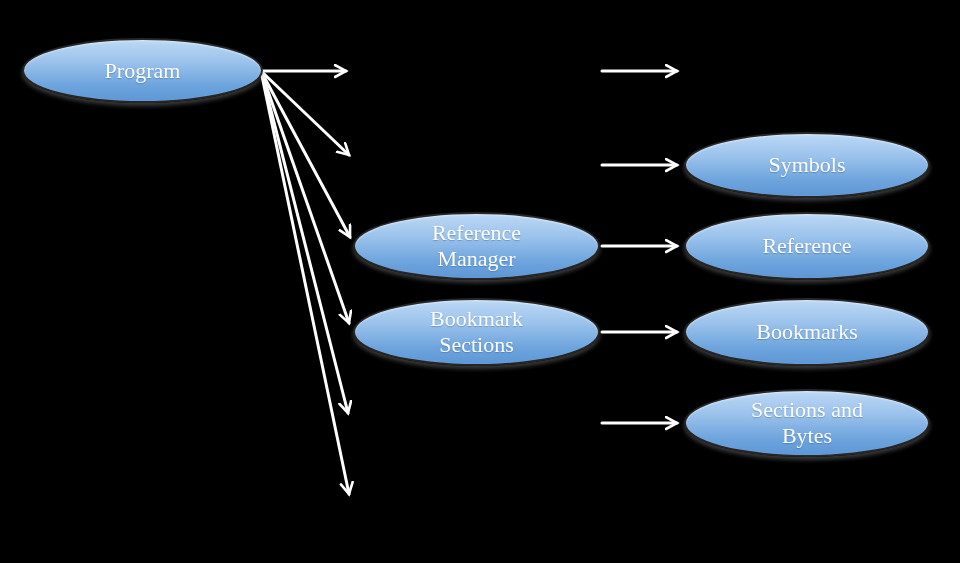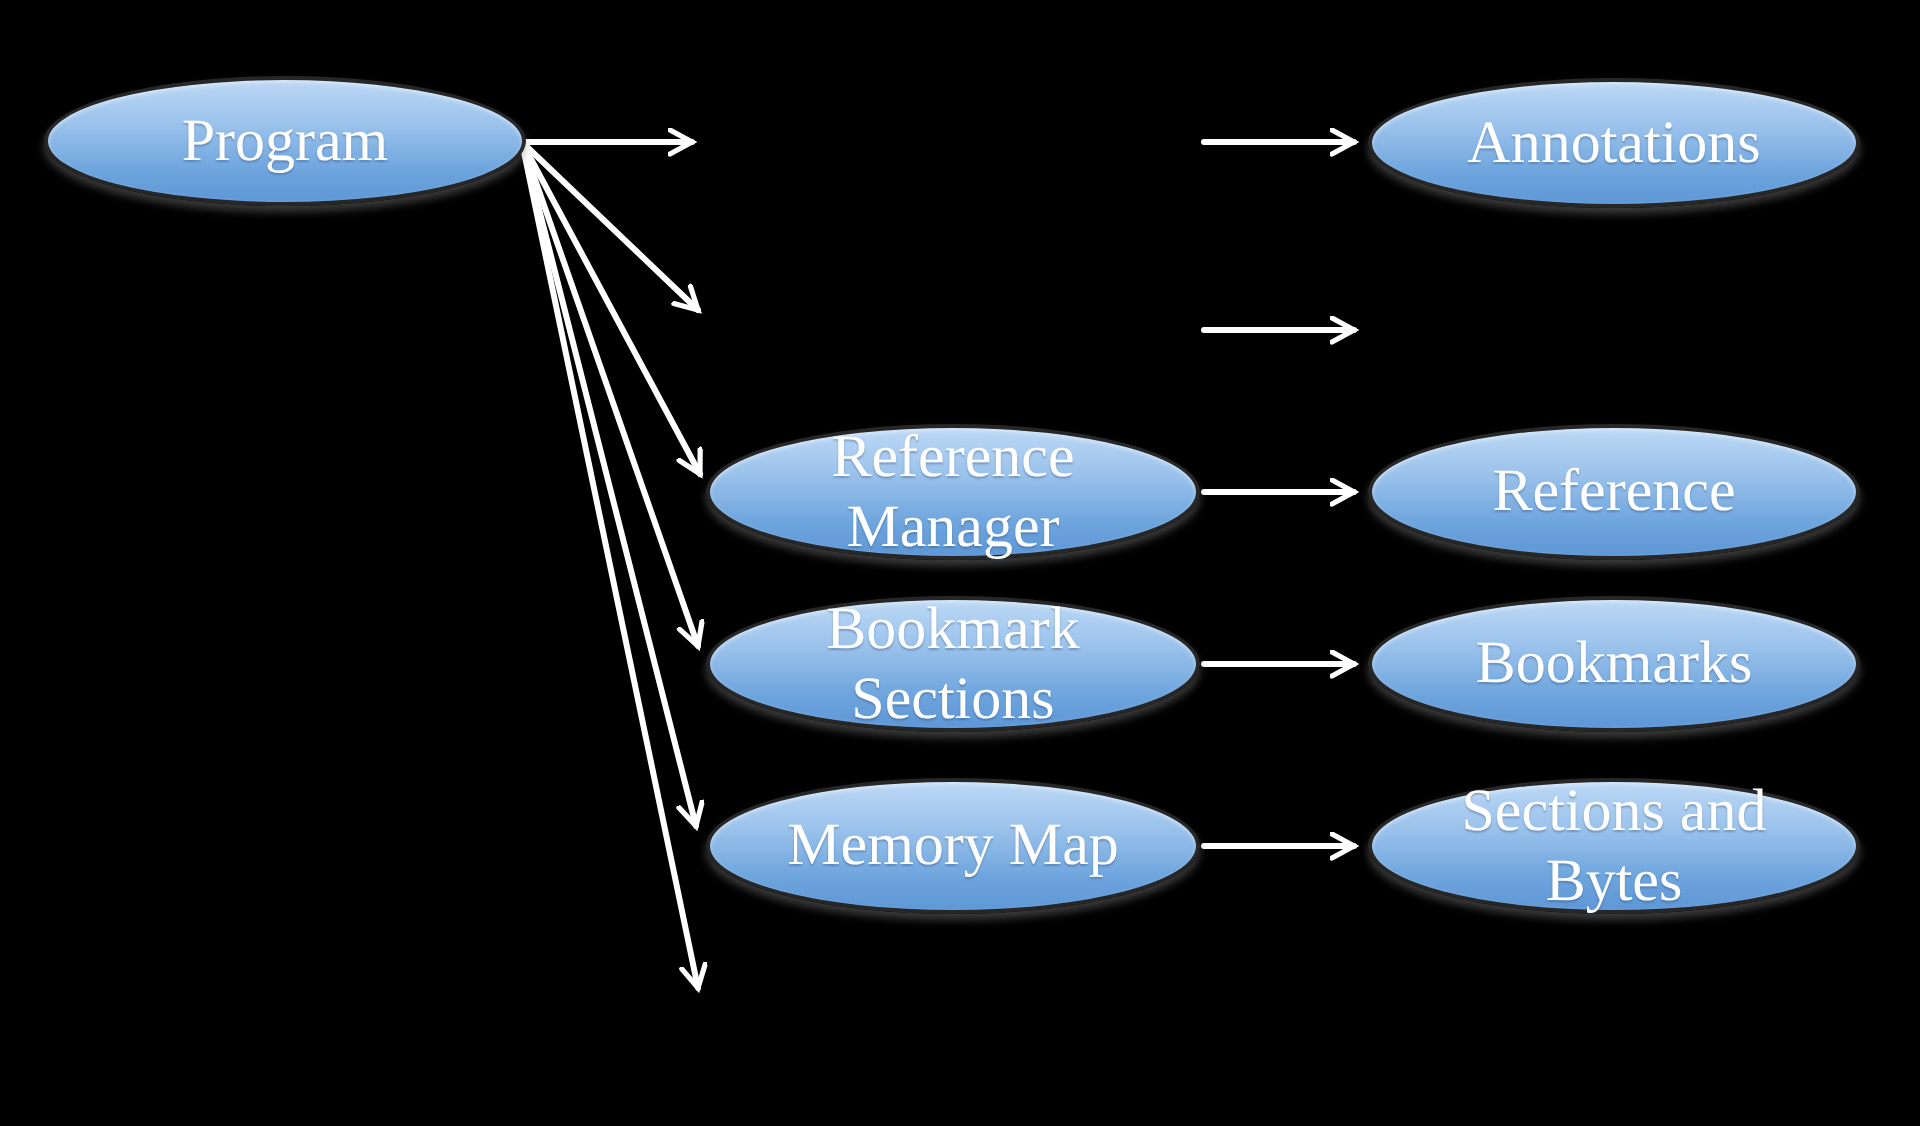--- a/index.html
+++ b/index.html
@@ -34,21 +34,21 @@
     background: linear-gradient(180deg, #bcd8f5 0%, #9cc3ec 35%, #6da4dd 75%, #5e97d6 100%);
     border: 2.5px solid #272727;
     box-shadow: 0 3px 4px rgba(130,130,130,0.45), inset 0 1px 2px rgba(255,255,255,0.5);
     display: flex;
     align-items: center;
     justify-content: center;
     box-sizing: border-box;
   }
   .node-label {
     color: #ffffff;
-    font-size: 30px;
+    font-size: 22px;
     line-height: 1.18;
     text-align: center;
     text-shadow: 0 1px 1px rgba(40,70,110,0.35);
   }
   .w150 { max-width: 150px; }
   .w165 { max-width: 165px; }
 </style>
 </head>
 <body>
 
@@ -71,44 +71,41 @@
     <line class="arrow" x1="602" y1="246" x2="677" y2="246" marker-end="url(#arrowhead)"></line>
     <line class="arrow" x1="602" y1="332" x2="677" y2="332" marker-end="url(#arrowhead)"></line>
     <line class="arrow" x1="602" y1="423" x2="677" y2="423" marker-end="url(#arrowhead)"></line>
   </svg>
 
   <div class="node" style="left:22px;  top:38px;  width:241px; height:65px;">
     <span class="node-label">Program</span>
   </div>
 
 
-  <div class="node" style="left:684px; top:39px;  width:246px; height:65px;">
-    <span class="node-label">Annotations</span>
-  </div>
 
 
+  <div class="node" style="left:684px; top:132px; width:246px; height:66px;">
+    <span class="node-label">Symbols</span>
+  </div>
 
   <div class="node" style="left:353px; top:212px; width:247px; height:68px;">
     <span class="node-label w150">Reference Manager</span>
   </div>
 
   <div class="node" style="left:684px; top:212px; width:246px; height:68px;">
     <span class="node-label">Reference</span>
   </div>
 
   <div class="node" style="left:353px; top:298px; width:247px; height:68px;">
     <span class="node-label w150">Bookmark Sections</span>
   </div>
 
   <div class="node" style="left:684px; top:298px; width:246px; height:68px;justify-content:center;">
     <span class="node-label">Bookmarks</span>
   </div>
 
-  <div class="node" style="left:353px; top:389px; width:247px; height:68px;">
-    <span class="node-label">Memory Map</span>
-  </div>
 
   <div class="node" style="left:684px; top:389px; width:246px; height:68px;">
     <span class="node-label w165">Sections and Bytes</span>
   </div>
 
 
 </div>
 
 </body></html>

